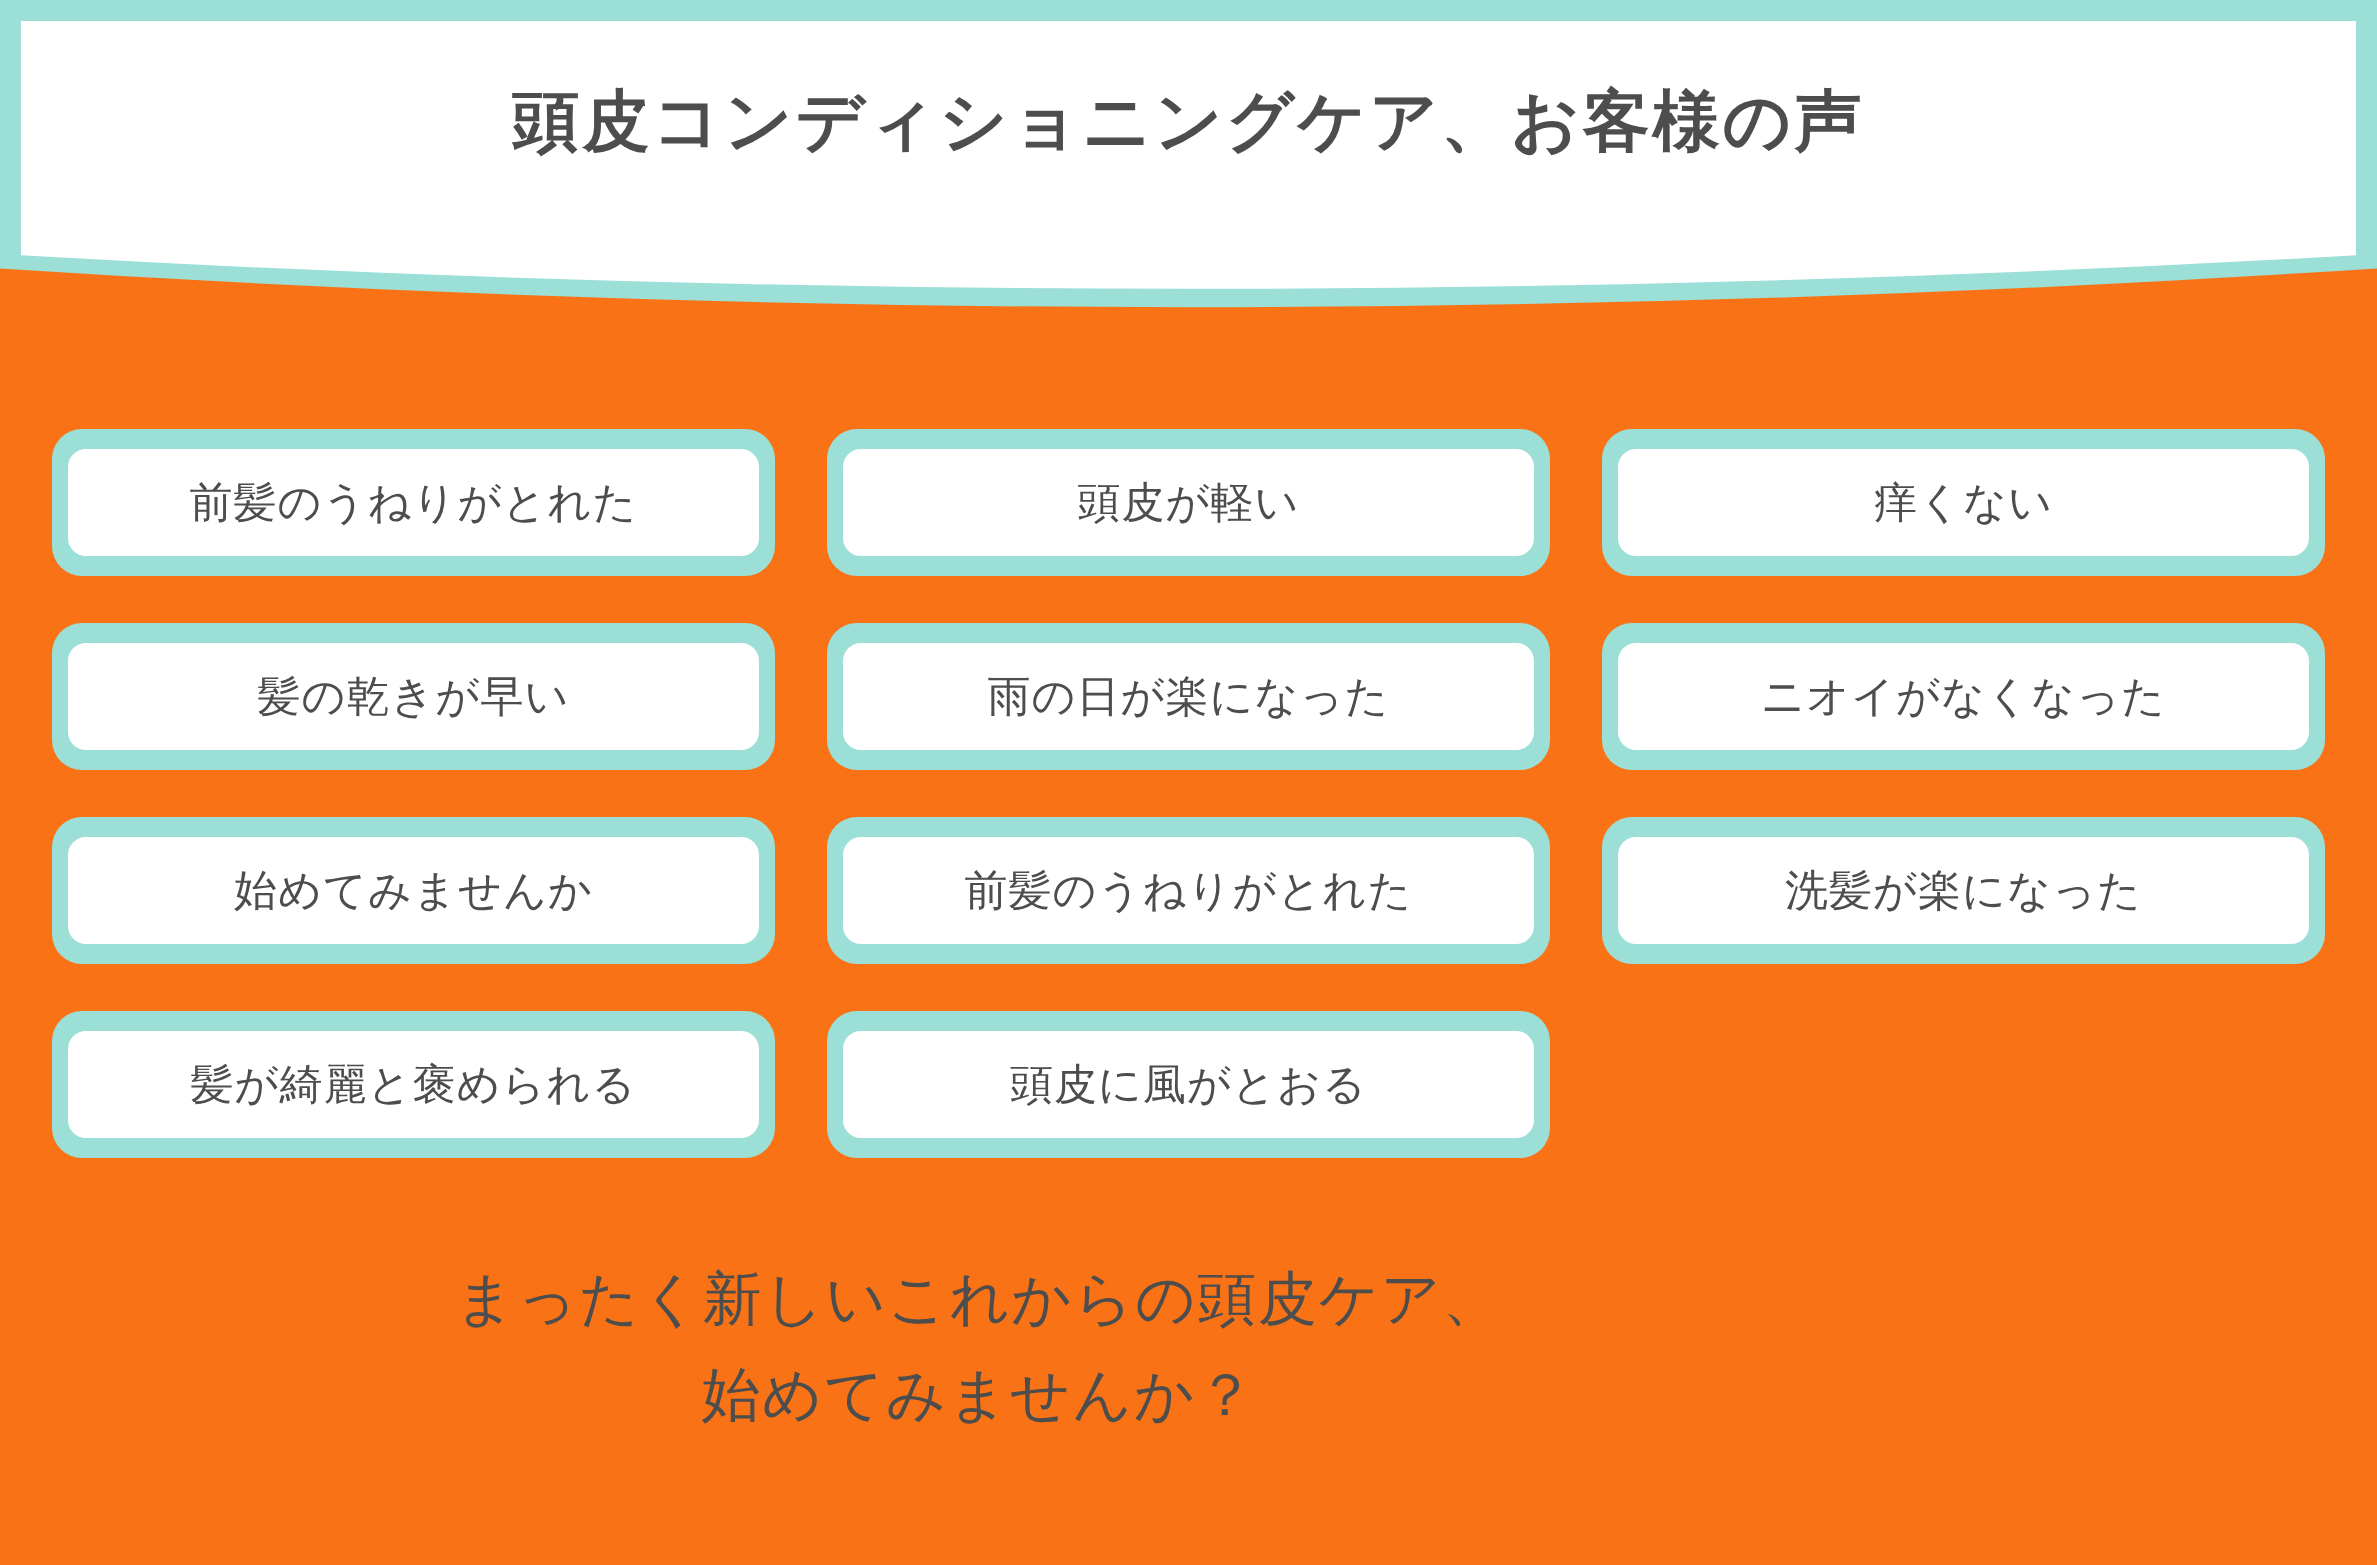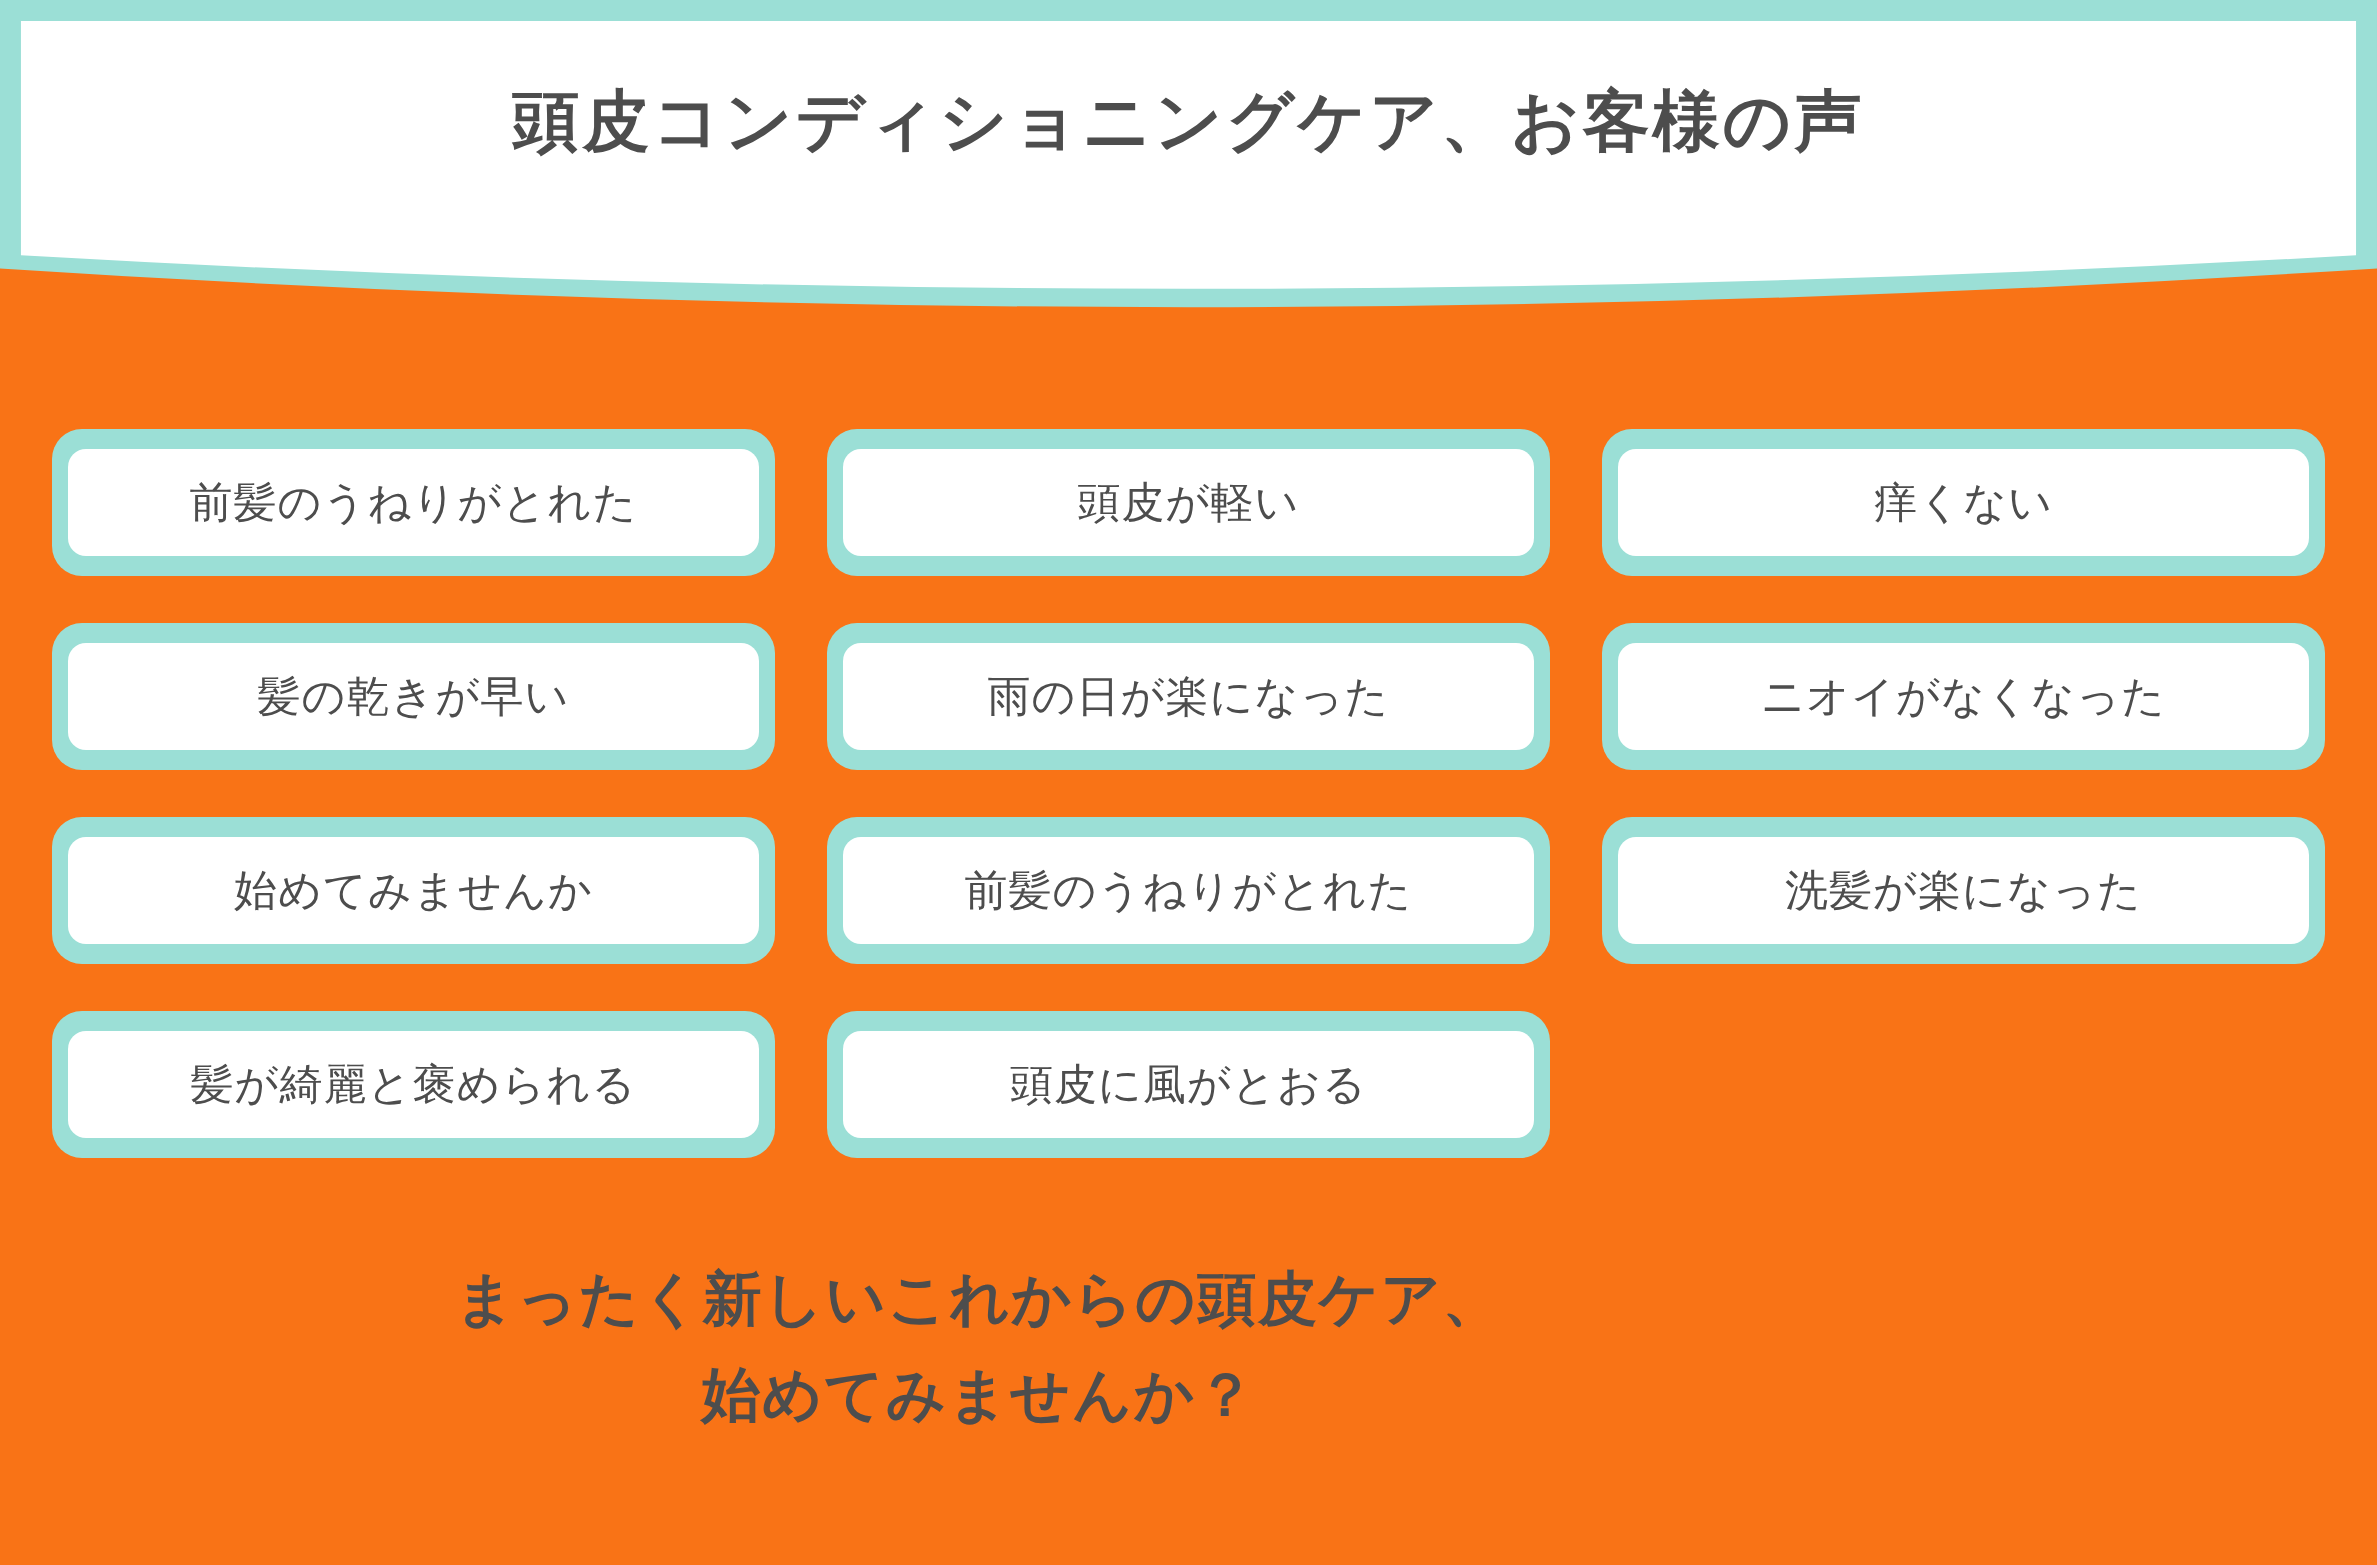--- a/index.html
+++ b/index.html
@@ -81,21 +81,20 @@
   .tagline {
     position:absolute;
     left:0;
     top:1252px;
     width:1958px;
     text-align:center;
     color:#4d4d4d;
     font-size:59px;
     line-height:1.62;
     letter-spacing:1.6px;
-    font-weight:bold;
   }
   .tagline-line { display:block; white-space:nowrap; }
 </style>
 </head>
 <body>
 
 <div class="page">
 
   <div class="header">
     <svg class="header-svg" viewBox="0 0 4538 620" preserveAspectRatio="none">

